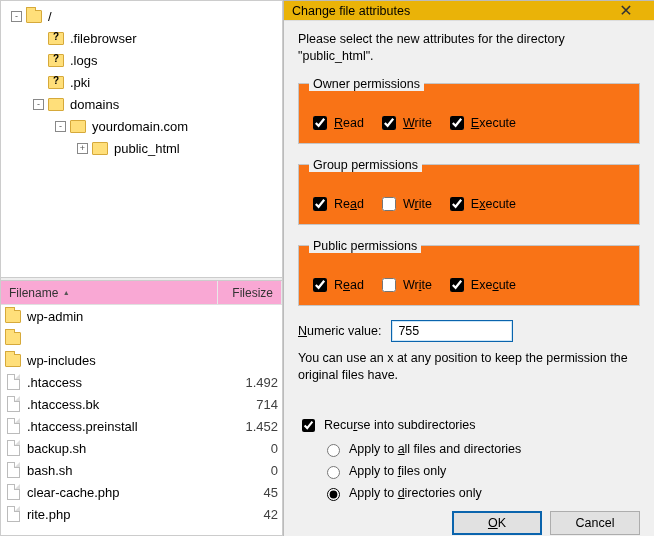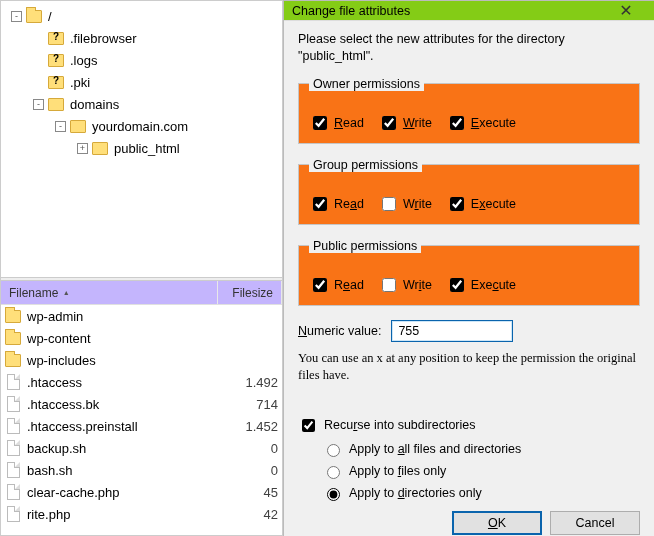--- a/index.html
+++ b/index.html
@@ -92,21 +92,21 @@
   .list-view {
     position: absolute;
     left: 0; right: 0;
     top: 280px; bottom: 0;
     background: #fff;
     overflow: hidden;
   }
   .list-header {
     display: flex;
     height: 24px;
-    background: #c4b5fd;
+    background: #f9a8d4;
     border-bottom: 1px solid #e0e0e0;
     font-size: 12px;
     user-select: none;
     justify-content: center;
   }
   .list-header .col {
     padding: 3px 8px;
     border-right: 1px solid #e8e8e8;
     color: #333;
     display:flex;
@@ -178,21 +178,21 @@
     width: 371px;
     height: 536px;
     border-left: 1px solid #bbb;
     border-top: 1px solid #bbb;
     background: #f0f0f0;
     display: flex;
     flex-direction: column;
   }
   .dlg-title {
     height: 30px;
-    background: #84cc16;
+    background: #eab308;
     display: flex;
     align-items: center;
     padding: 0 8px;
     font-size: 12.5px;
     border-bottom: 1px solid #ddd;
   }
   .dlg-title .ttext { flex: 1; }
   .dlg-title .close {
     width: 40px;
     text-align: center;
@@ -250,21 +250,20 @@
     height: 22px;
     border: 1px solid #0a64ad;
     padding: 2px 6px;
     font-size: 12.5px;
     outline: 1px solid #cde6f7;
     outline-offset: -2px;
   }
   .hint {
     margin-bottom: 12px;
     line-height: 1.35;
-    font-family: Liberation Serif, serif;
   }
   .recurse-block {
     margin-top: 20px;
   }
   .recurse-block label.cb {
     display: inline-flex;
     align-items: center;
     gap: 6px;
   }
   .recurse-options {
@@ -366,21 +365,20 @@
           <span class="ficon">
             <span class="file-icon-folder"></span>
           </span>
           <span class="fname">wp-admin</span>
           <span class="fsize"></span>
         </div>
         <div class="list-row">
           <span class="ficon">
             <span class="file-icon-folder"></span>
           </span>
-          <span class="fname">wp-content</span>
           <span class="fsize"></span>
         </div>
         <div class="list-row">
           <span class="ficon">
             <span class="file-icon-folder"></span>
           </span>
           <span class="fname">wp-includes</span>
           <span class="fsize"></span>
         </div>
         <div class="list-row">

